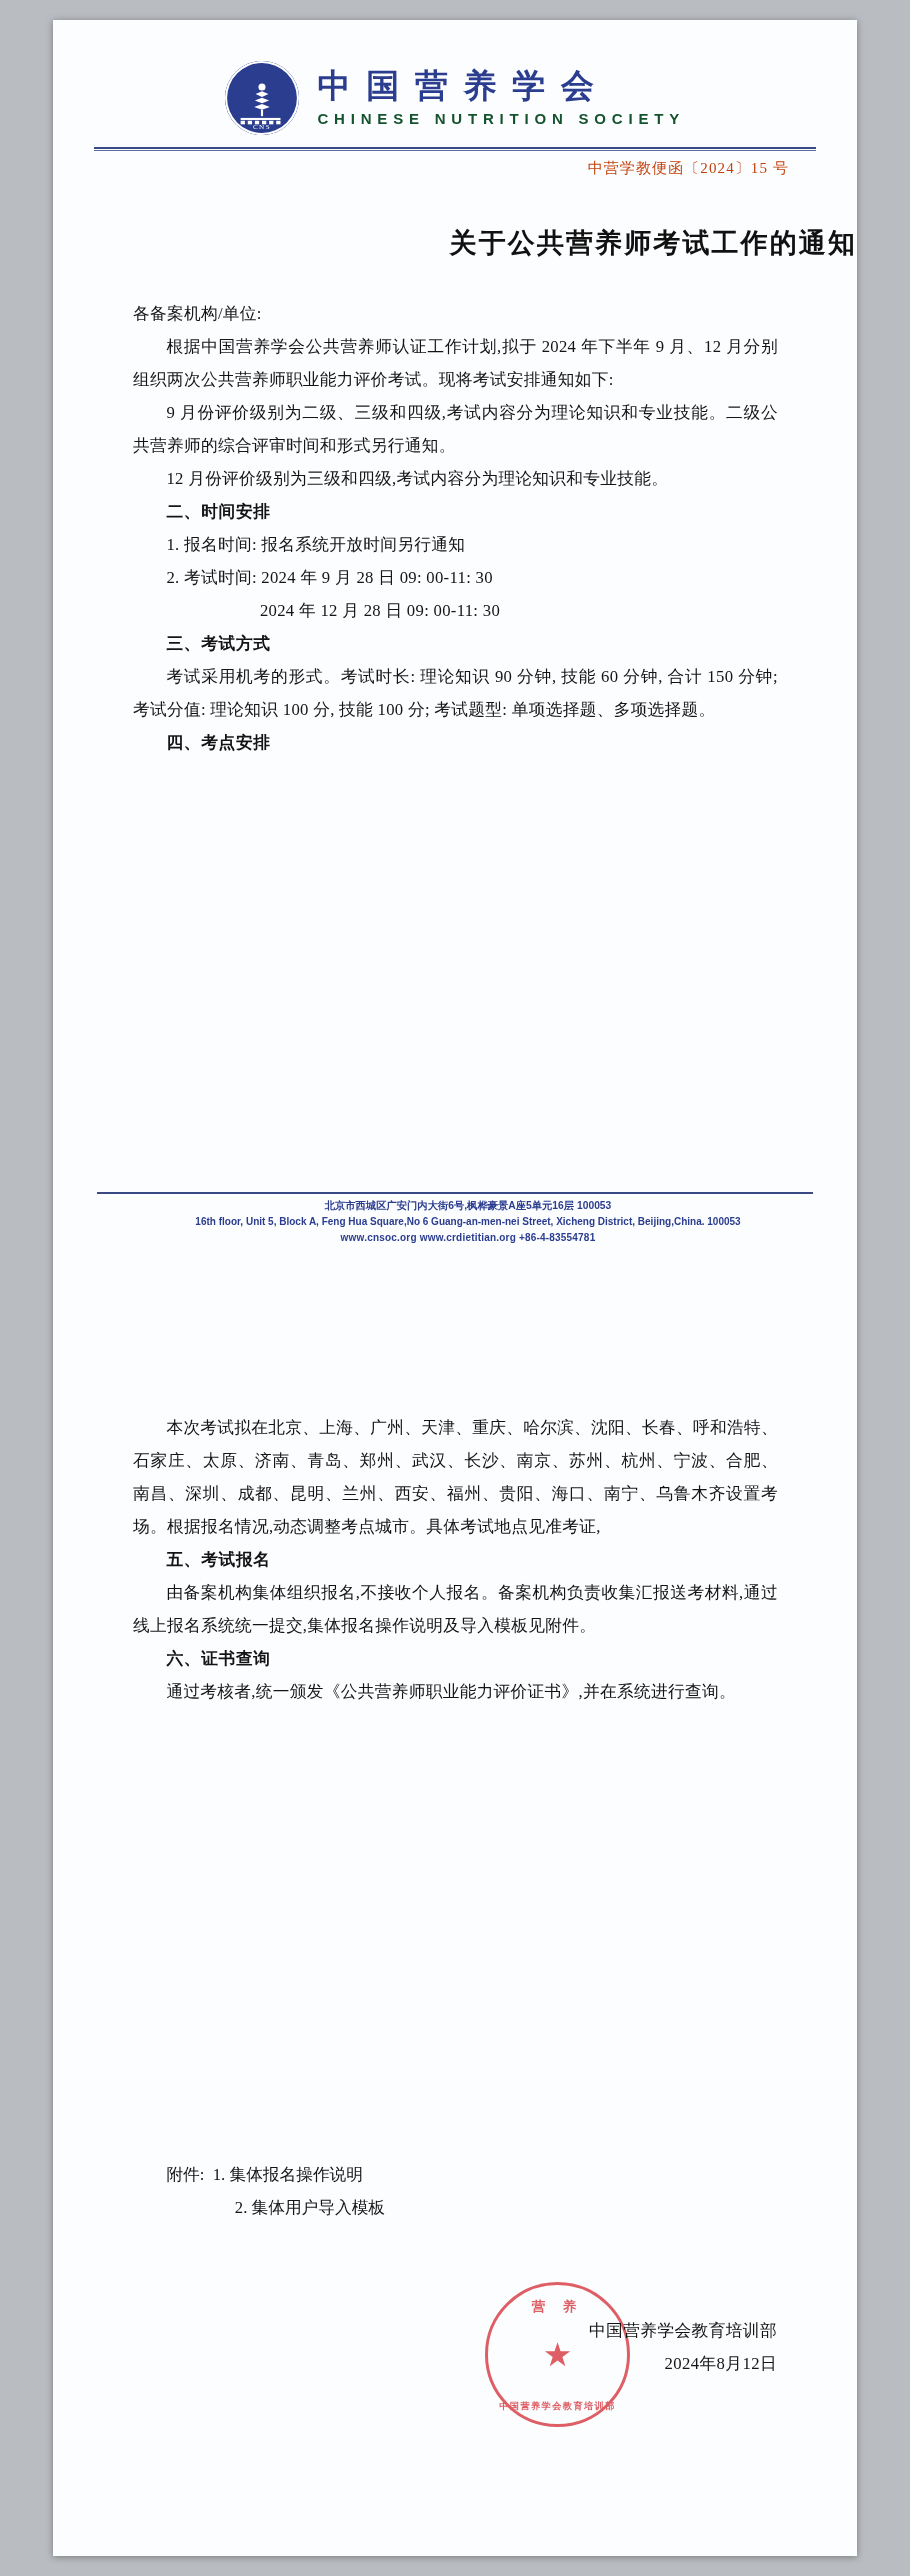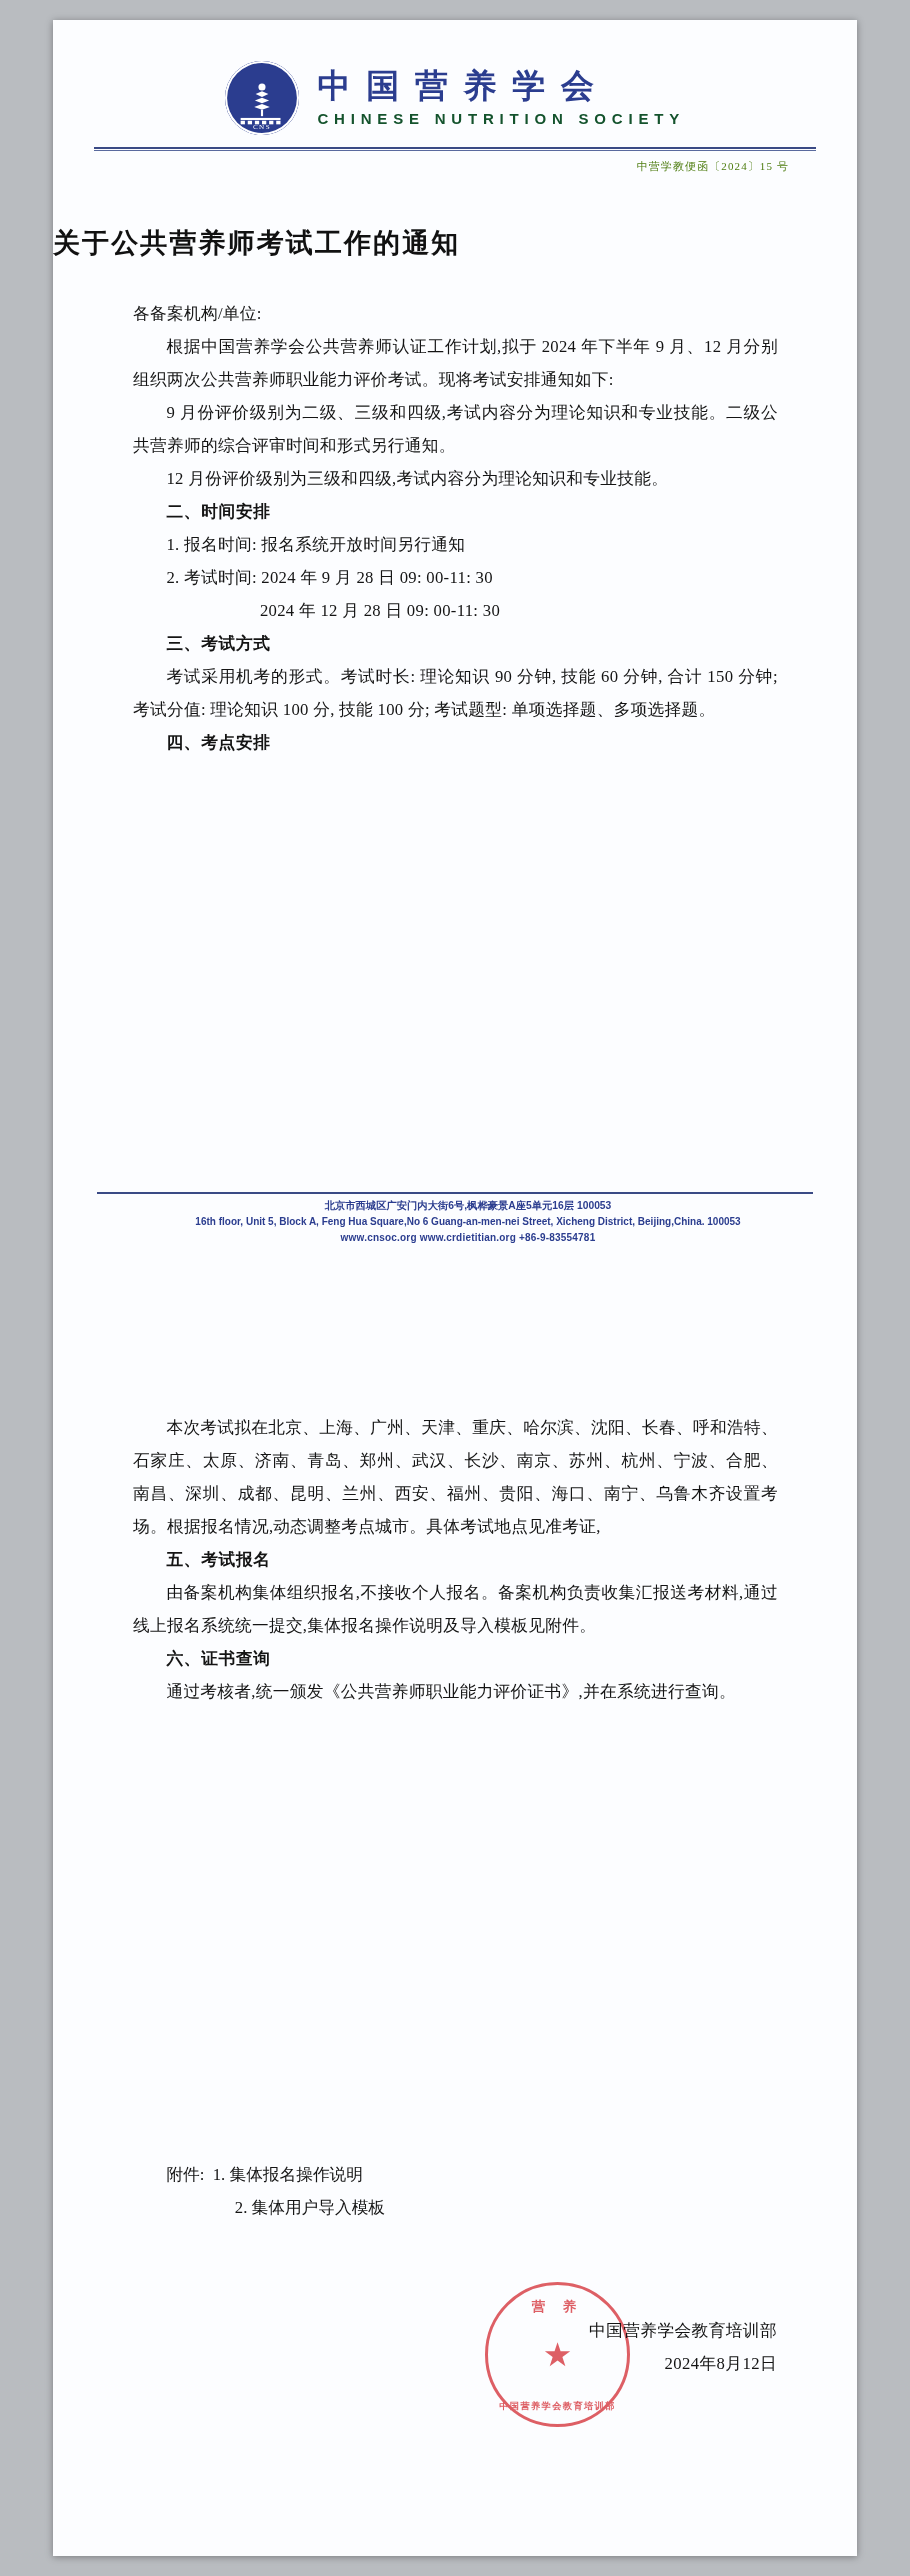--- a/index.html
+++ b/index.html
@@ -88,37 +88,38 @@
     height: 4.3px;
   }
   .lh-rule .r1 { height: 2.1px; background: #3a4a85; }
   .lh-rule .r2 { height: 0.7px; background: #5a6a9e; margin-top: 1.4px; }
 
   
   .docnum {
     position: absolute;
     top: 139px;
     right: 68px;
-    font-size: 11px;
-    color: #4d7c0f;
+    font-size: 15px;
+    color: #c2410c;
     letter-spacing: 1.1px;
     font-family: "Liberation Serif", "DejaVu Serif", serif;
   }
 
   
   .doc-title {
     position: absolute;
     top: 205px;
     left: 0; right: 0;
-    text-align: left;
+    text-align: right;
     font-size: 27px;
     font-weight: bold;
     letter-spacing: 2.1px;
     color: #111;
     font-family: "Liberation Serif", "DejaVu Serif", serif;
+    padding-left: 41px;
   }
 
   
   .body-col {
     position: absolute;
     left: 80px;
     width: 645px;
     font-size: 16.7px;
     line-height: 33px;
     color: #141414;
@@ -282,21 +283,21 @@
       <div class="li-cont">2024 年 12 月 28 日 09: 00-11: 30</div>
       <div class="sec-head">三、考试方式</div>
       <div class="para">考试采用机考的形式。考试时长: 理论知识 90 分钟, 技能 60 分钟, 合计 150 分钟; 考试分值: 理论知识 100 分, 技能 100 分; 考试题型: 单项选择题、多项选择题。</div>
       <div class="sec-head">四、考点安排</div>
     </div>
 
     <div class="foot-rule"></div>
     <div class="foot-block">
       <div class="foot-cn">北京市西城区广安门内大街6号,枫桦豪景A座5单元16层  100053</div>
       <div class="foot-en">16th floor, Unit 5, Block A, Feng Hua Square,No 6 Guang-an-men-nei Street, Xicheng District, Beijing,China. 100053</div>
-      <div class="foot-web">www.cnsoc.org     www.crdietitian.org     +86-9-83554781</div>
+      <div class="foot-web">www.cnsoc.org     www.crdietitian.org     +86-4-83554781</div>
     </div>
 
     <div class="body-col p-two">
       <div class="para">本次考试拟在北京、上海、广州、天津、重庆、哈尔滨、沈阳、长春、呼和浩特、石家庄、太原、济南、青岛、郑州、武汉、长沙、南京、苏州、杭州、宁波、合肥、南昌、深圳、成都、昆明、兰州、西安、福州、贵阳、海口、南宁、乌鲁木齐设置考场。根据报名情况,动态调整考点城市。具体考试地点见准考证,</div>
       <div class="sec-head">五、考试报名</div>
       <div class="para">由备案机构集体组织报名,不接收个人报名。备案机构负责收集汇报送考材料,通过线上报名系统统一提交,集体报名操作说明及导入模板见附件。</div>
       <div class="sec-head">六、证书查询</div>
       <div class="para">通过考核者,统一颁发《公共营养师职业能力评价证书》,并在系统进行查询。</div>
     </div>
 

